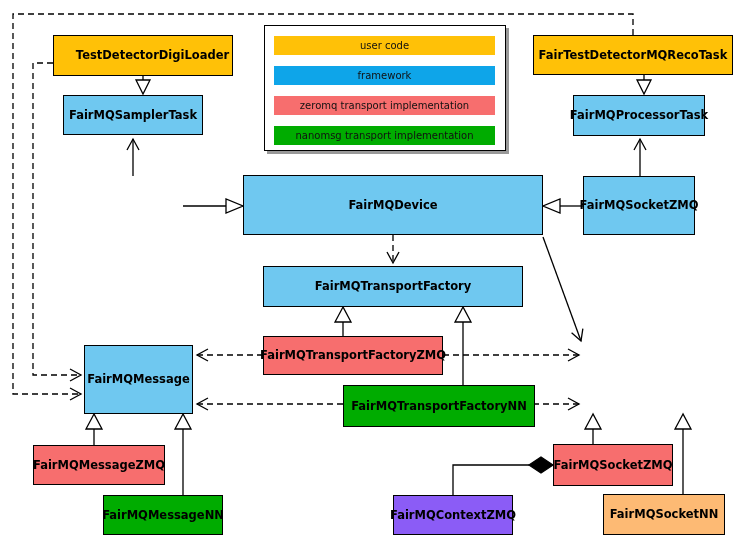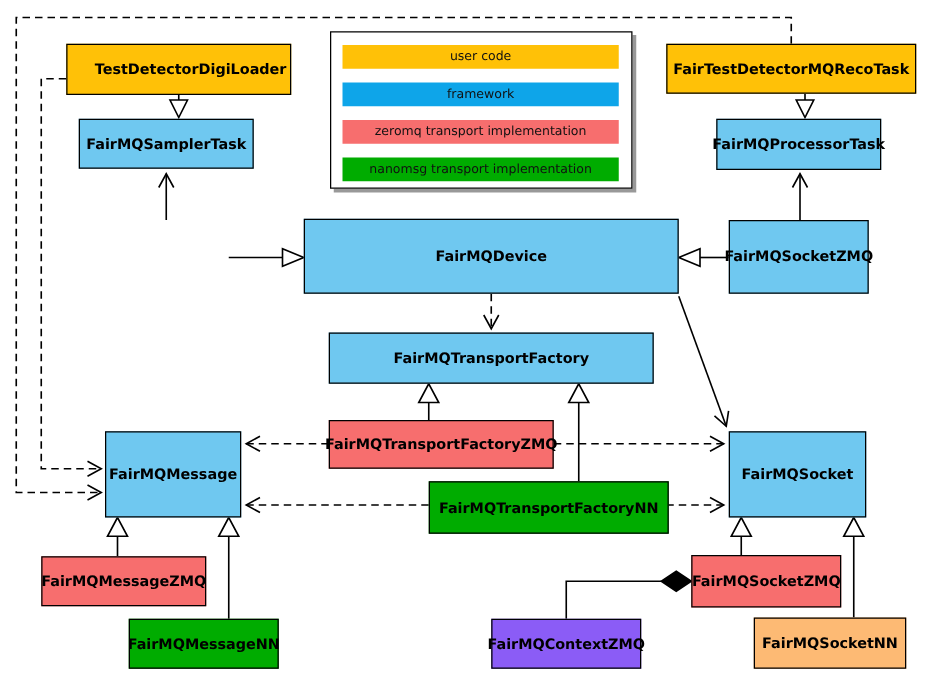--- a/index.html
+++ b/index.html
@@ -144,23 +144,20 @@
   </div>
   <div class="node" style="left: 263px; top: 336px; width: 180px; height: 39px; background: rgb(247, 110, 110);">
     <span>FairMQTransportFactoryZMQ</span>
   </div>
   <div class="node" style="left: 343px; top: 385px; width: 192px; height: 42px; background: rgb(0, 172, 0);">
     <span>FairMQTransportFactoryNN</span>
   </div>
   <div class="node abstract" style="left: 84px; top: 345px; width: 109px; height: 69px; background: rgb(111, 200, 240);">
     <span>FairMQMessage</span>
   </div>
-  <div class="node abstract" style="left: 583px; top: 345px; width: 110px; height: 69px; background: rgb(111, 200, 240);">
-    <span>FairMQSocket</span>
-  </div>
   <div class="node" style="left: 33px; top: 445px; width: 132px; height: 40px; background: rgb(247, 110, 110);">
     <span>FairMQMessageZMQ</span>
   </div>
   <div class="node" style="left: 103px; top: 495px; width: 120px; height: 40px; background: rgb(0, 172, 0);">
     <span>FairMQMessageNN</span>
   </div>
   <div class="node" style="left: 393px; top: 495px; width: 120px; height: 40px; background: #8b5cf6;">
     <span>FairMQContextZMQ</span>
   </div>
   <div class="node" style="left: 553px; top: 444px; width: 120px; height: 42px; background: rgb(247, 110, 110);">

